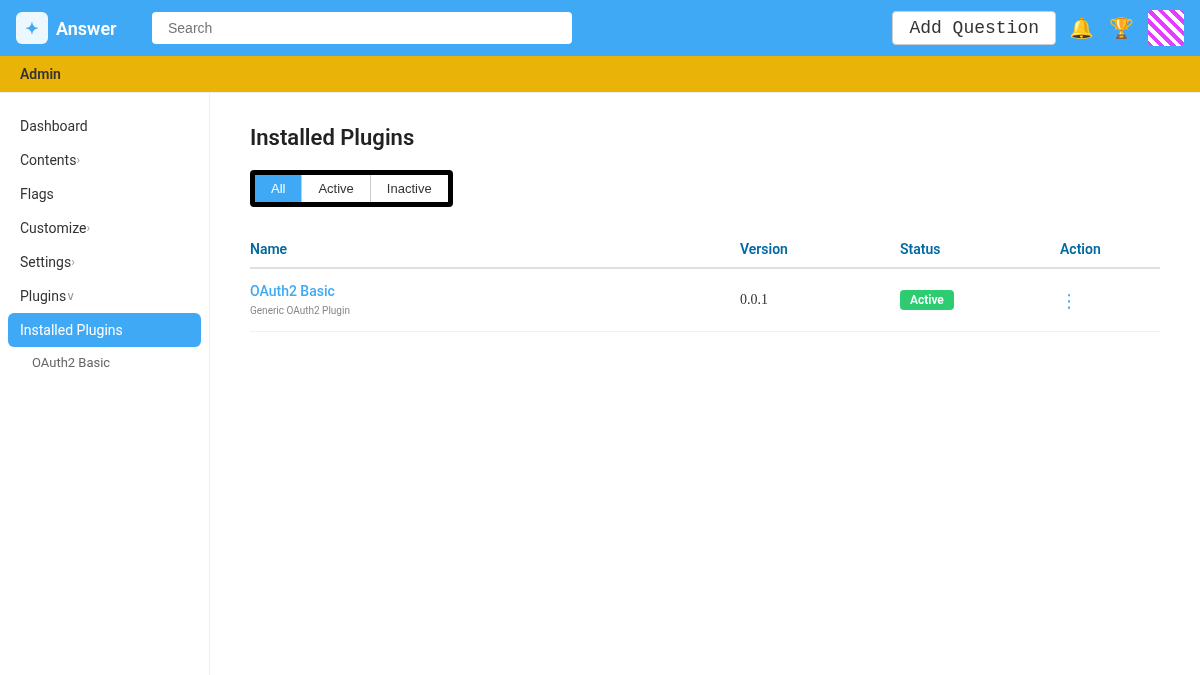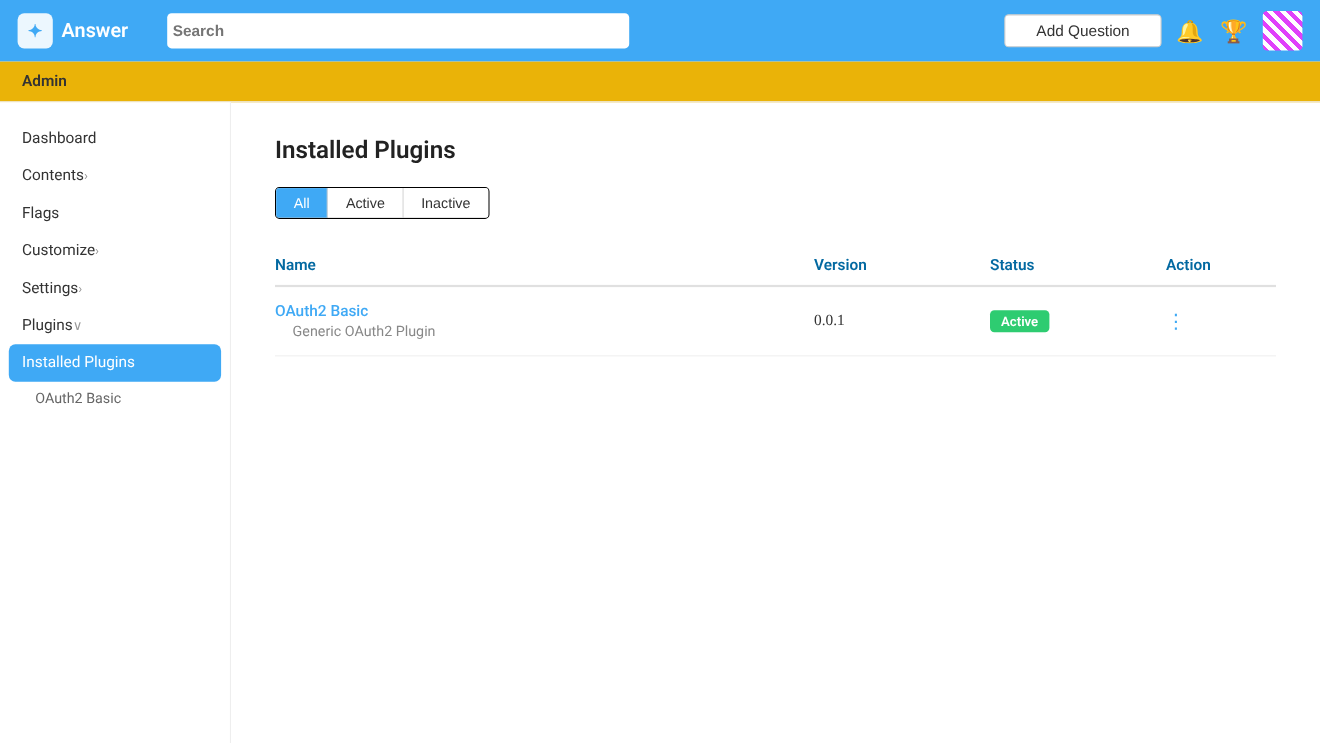--- a/index.html
+++ b/index.html
@@ -34,44 +34,44 @@
       color: #3fa9f5;
       font-size: 16px;
       font-weight: bold;
     }
     .search-bar {
       flex: 1;
       max-width: 420px;
     }
     .search-bar input {
       width: 100%;
-      padding: 8px 5px;
+      padding: 8px 16px;
       border: none;
       border-radius: 4px;
       font-size: 14px;
       outline: none;
       background: #fff;
       color: #666;
-      font-weight: bold;
     }
     .header-actions {
       margin-left: auto;
       display: flex;
       align-items: center;
       gap: 12px;
     }
     .add-question-btn {
       background: #fff;
       color: #333;
       border: 1.5px solid #ccc;
       border-radius: 4px;
-      padding: 6px 28px;
-      font-size: 14px;
+      padding: 6px 16px;
+      font-size: 18px;
       font-weight: 500;
       cursor: pointer;
+      font-family: Liberation Mono, monospace;
     }
     .header-icon {
       color: #fff;
       font-size: 20px;
       cursor: pointer;
       width: 28px;
       height: 28px;
       display: flex;
       align-items: center;
       justify-content: center;
@@ -144,21 +144,21 @@
       font-size: 22px;
       font-weight: 600;
       color: #222;
       margin-bottom: 20px;
     }
 
     
     .filter-tabs {
       display: flex;
       margin-bottom: 24px;
-      border: 1px solid #000000;
+      border: 5px solid #000000;
       border-radius: 4px;
       overflow: hidden;
       width: fit-content;
     }
     .filter-tab {
       padding: 6px 16px;
       cursor: pointer;
       font-size: 13px;
       color: #333;
       background: #fff;
@@ -192,22 +192,21 @@
     .plugin-name-link {
       color: #3fa9f5;
       font-weight: 500;
       text-decoration: none;
       cursor: pointer;
       display: block;
       margin-bottom: 2px;
     }
     .plugin-desc {
       color: #888;
-      font-size: 13px;
-      margin-left: 16px;
+      font-size: 10px;
     }
     .version-cell { color: #333; font-family: Liberation Serif, serif; }
     .status-badge {
       display: inline-block;
       background: #2ecc71;
       color: #fff;
       border-radius: 4px;
       padding: 3px 10px;
       font-size: 12px;
       font-weight: 600;

